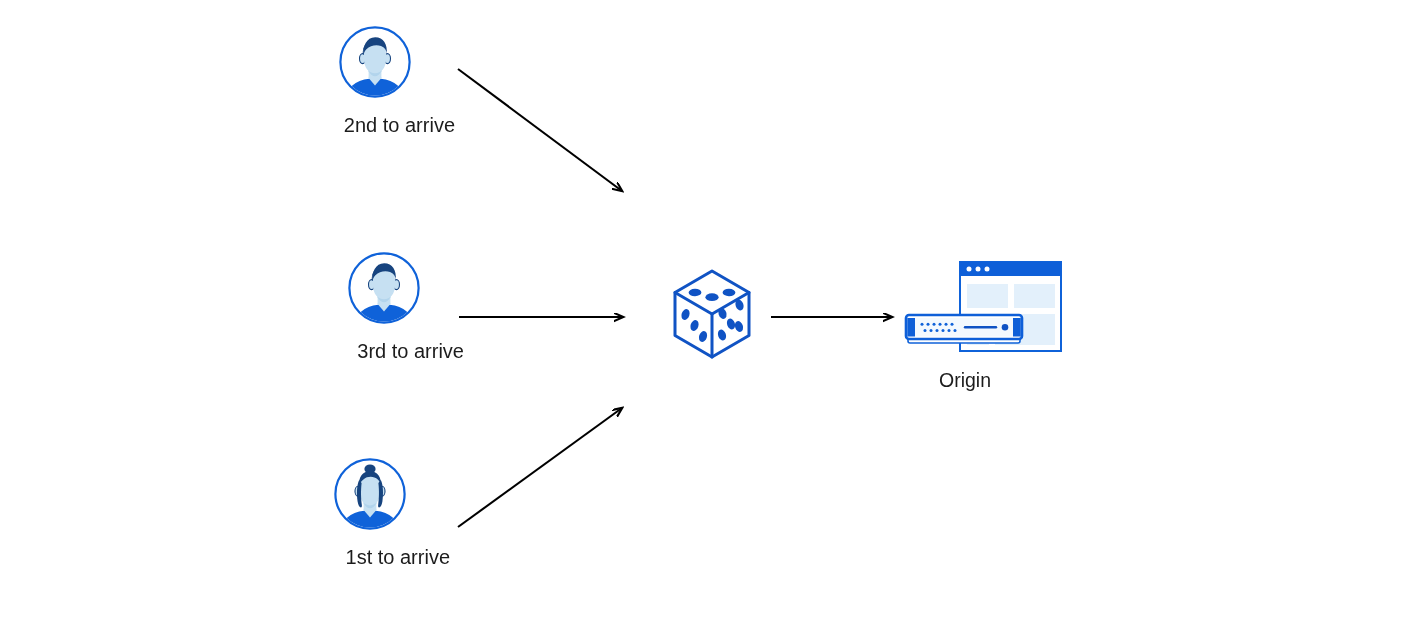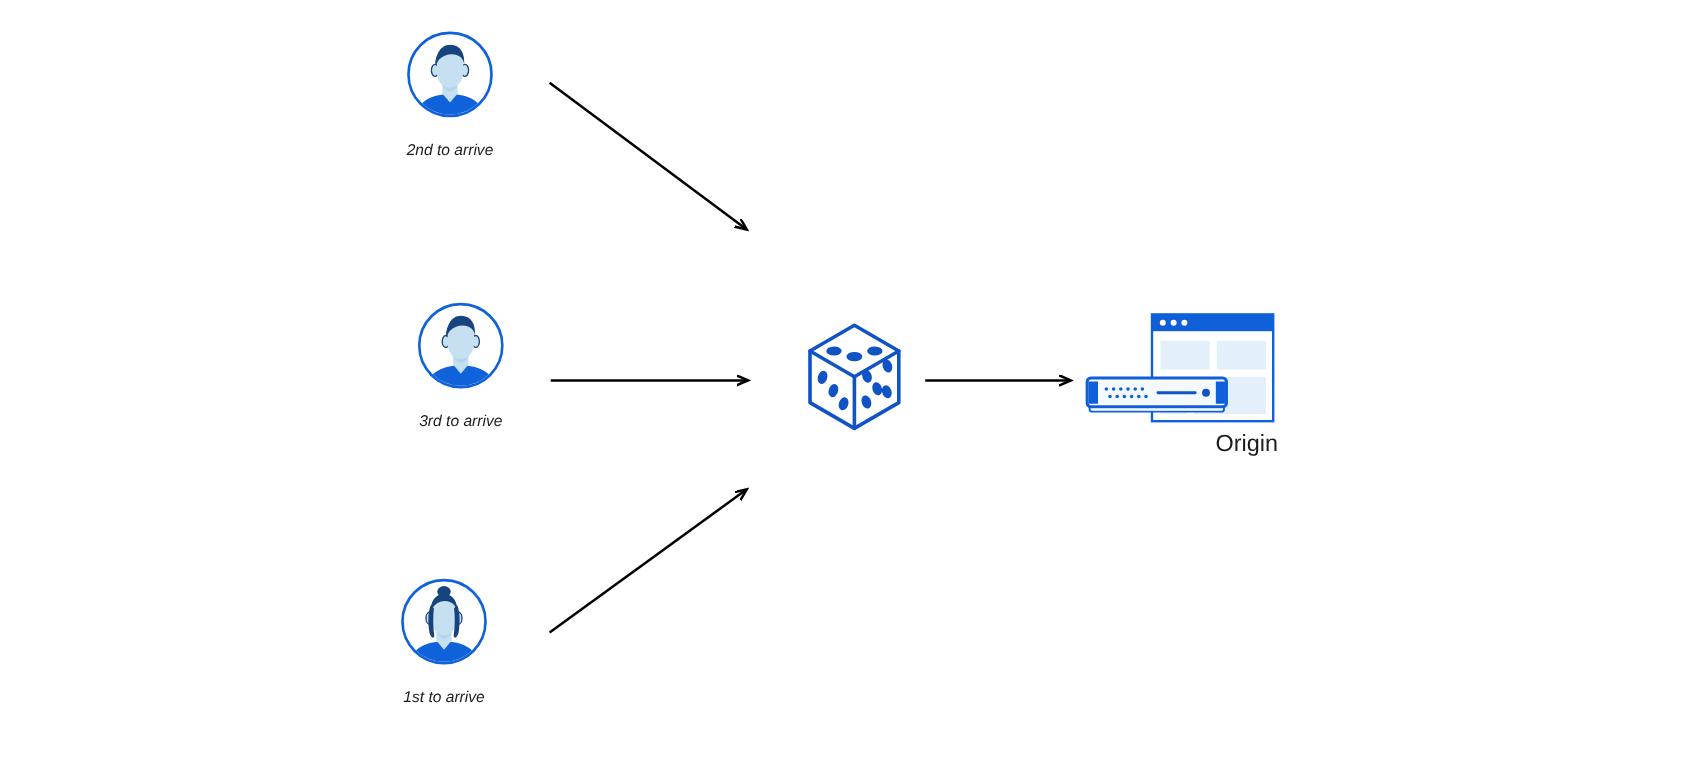--- a/index.html
+++ b/index.html
@@ -30,45 +30,44 @@
   .avatar {
     position: relative;
     width: 74px;
     height: 74px;
     margin: 0 auto;
   }
   .avatar svg { display: block; width: 74px; height: 74px; }
 
   .node-label {
     margin-top: 14px;
-    text-align: center;
-    font-size: 13px;
+    text-align: right;
+    font-size: 20px;
     line-height: 24px;
     color: #1c1c1c;
     white-space: nowrap;
     font-family: "Liberation Sans", sans-serif;
-    font-style: italic;
   }
 
   
   .dice-node { width: 110px; }
   .dice svg { display: block; width: 86px; height: 94px; margin: 0 auto; }
 
   
   .origin-node { width: 200px; }
   .origin-art {
     position: relative;
     width: 140px;
     height: 100px;
     margin: 0 auto;
   }
   .origin-art svg { display: block; }
   .origin-label {
-    margin-top: 0;
-    text-align: right;
+    margin-top: 10px;
+    text-align: center;
     font-size: 19.5px;
     line-height: 24px;
     color: #1c1c1c;
     white-space: nowrap;
   }
 
   
   .arrow-layer {
     position: absolute;
     left: 0;
@@ -153,21 +152,21 @@
           <ellipse cx="49.4" cy="33.6" rx="3.1" ry="5.0" fill="#c6e0f2" stroke="#17447f" stroke-width="1.1"></ellipse>
           <path d="M26 28.5 C26 18.8 31 13.2 37 13.2 C43 13.2 48 18.8 48 28.5 L48 34.2 C48 42.8 43.2 48.2 37 48.2 C30.8 48.2 26 42.8 26 34.2 Z" fill="#c6e0f2"></path>
           <path d="M25.4 30.2 C24.6 21.6 28.4 12.2 37.2 12.2 C45.6 12.2 49.6 19.2 48.8 29.0 C48.5 25.2 46.6 22.2 43.0 21.0 C38.4 19.4 32.2 20.4 28.4 24.2 C26.8 25.8 25.9 27.8 25.4 30.2 Z" fill="#17447f"></path>
           <path d="M25.7 29.6 C25.1 24.3 27.0 19.9 30.6 17.1 C27.4 18.7 25.3 21.7 24.8 26.4 C24.6 28.2 24.9 29.6 25.7 29.6 Z" fill="#17447f"></path>
         </g>
       </svg>
     </div>
     <div class="node-label">3rd to arrive</div>
   </div>
 
-  <div class="node avatar-node" style="left:290px; top:481px;">
+  <div class="node avatar-node" style="left:290px; top:457px;">
     <div class="avatar">
       <svg viewBox="0 0 74 74" xmlns="http://www.w3.org/2000/svg">
         <defs>
           <clipPath id="clipC">
               <circle cx="37" cy="37" r="33.5"></circle>
             </clipPath>
         </defs>
         <circle cx="37" cy="37" r="34.6" fill="#ffffff" stroke="#0f62d9" stroke-width="2.2"></circle>
         <g clip-path="url(#clipC)">
           <path d="M8 74 C9 60.5 20 53.5 37 53.5 C54 53.5 65 60.5 66 74 Z" fill="#0f62d9"></path>

